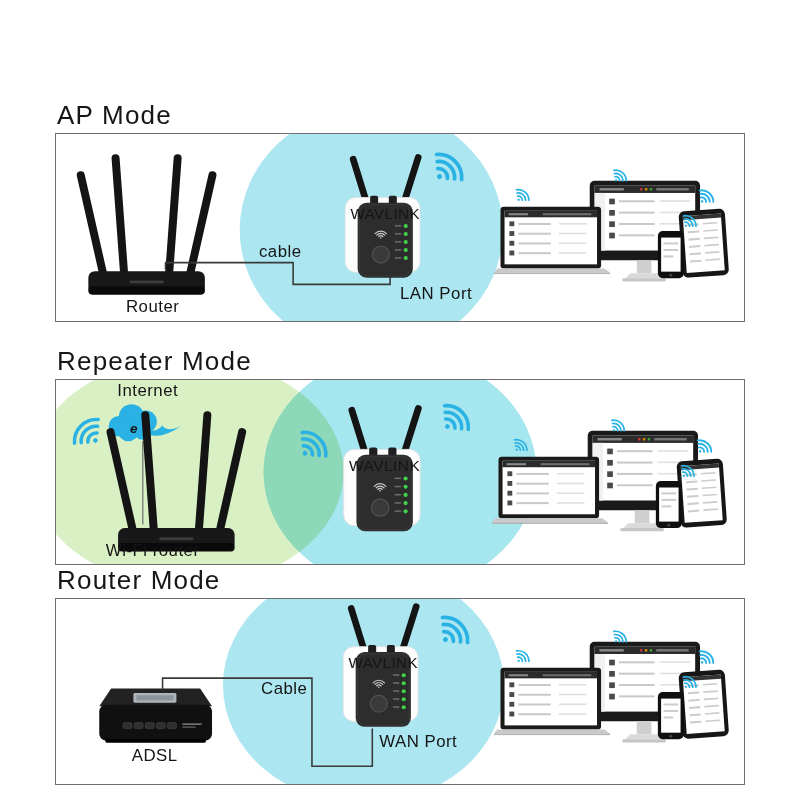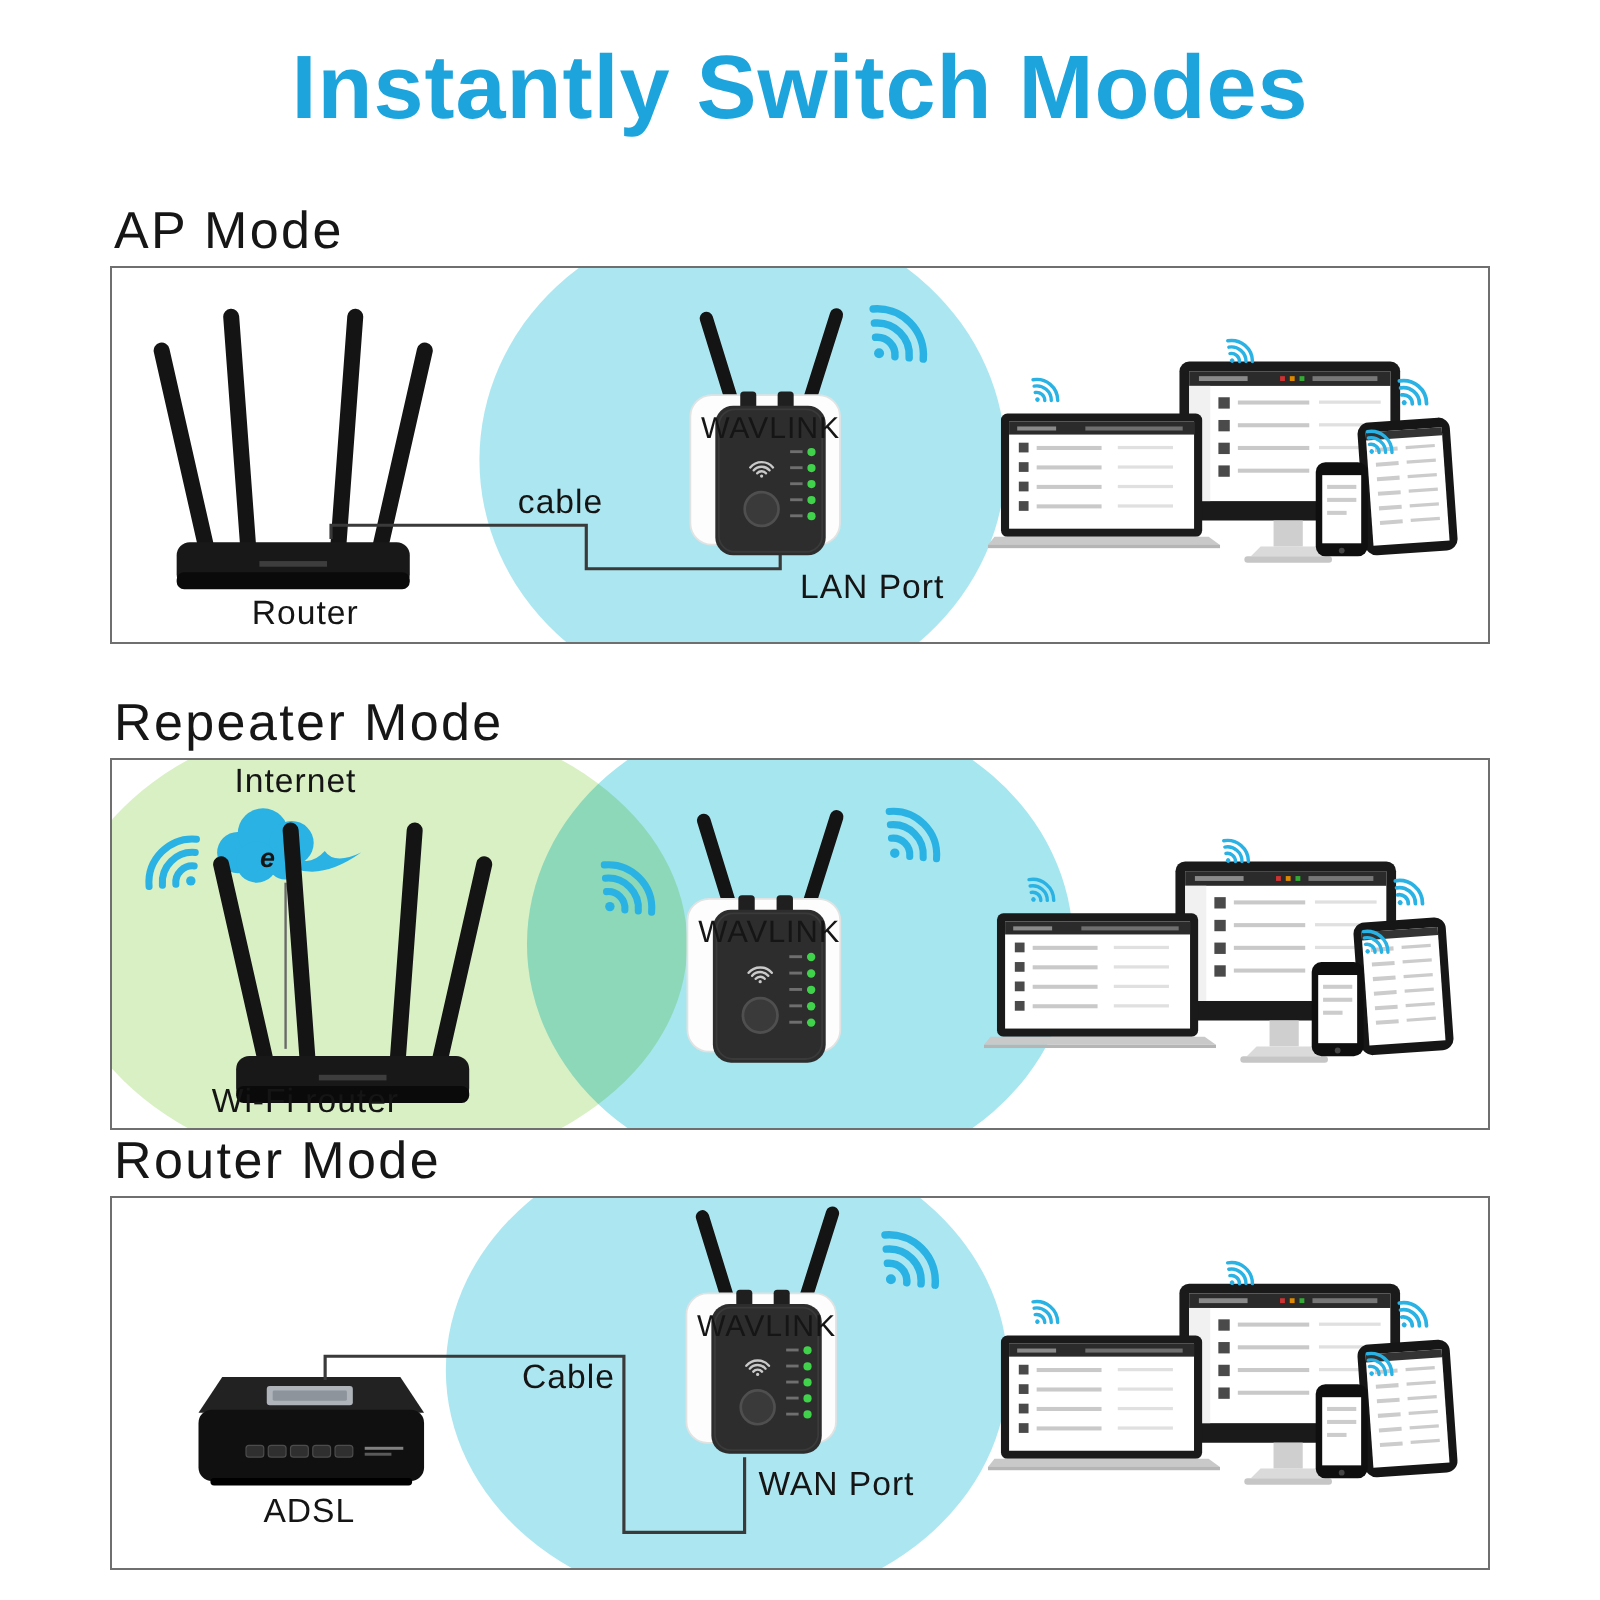--- a/index.html
+++ b/index.html
@@ -15,21 +15,20 @@
   svg text{font-family:"Liberation Sans",sans-serif;font-size:17px;fill:#151515;letter-spacing:0.5px;}
   .cable{fill:none;stroke:#3a3a3a;stroke-width:1.6;}
   .netline{fill:none;stroke:#6a6a6a;stroke-width:1.2;}
   .wifi{color:#29B2E3;}
 </style>
 </head>
 <body>
 
 <div class="page">
 
-  <h1 class="title">Instantly Switch Modes</h1>
 
   <svg width="0" height="0" style="position:absolute" aria-hidden="true">
     <defs>
       <g id="sym-wifi" fill="none" stroke="currentColor" stroke-linecap="round">
         <circle cx="1.5" cy="0" r="2.8" fill="currentColor" stroke="none"></circle>
         <path d="M6.4 -7.7 A10 10 0 0 1 6.4 7.7" stroke-width="4.2"></path>
         <path d="M11.6 -13.8 A18 18 0 0 1 11.6 13.8" stroke-width="4.2"></path>
         <path d="M16.7 -19.9 A26 26 0 0 1 16.7 19.9" stroke-width="4.2"></path>
       </g>
 

